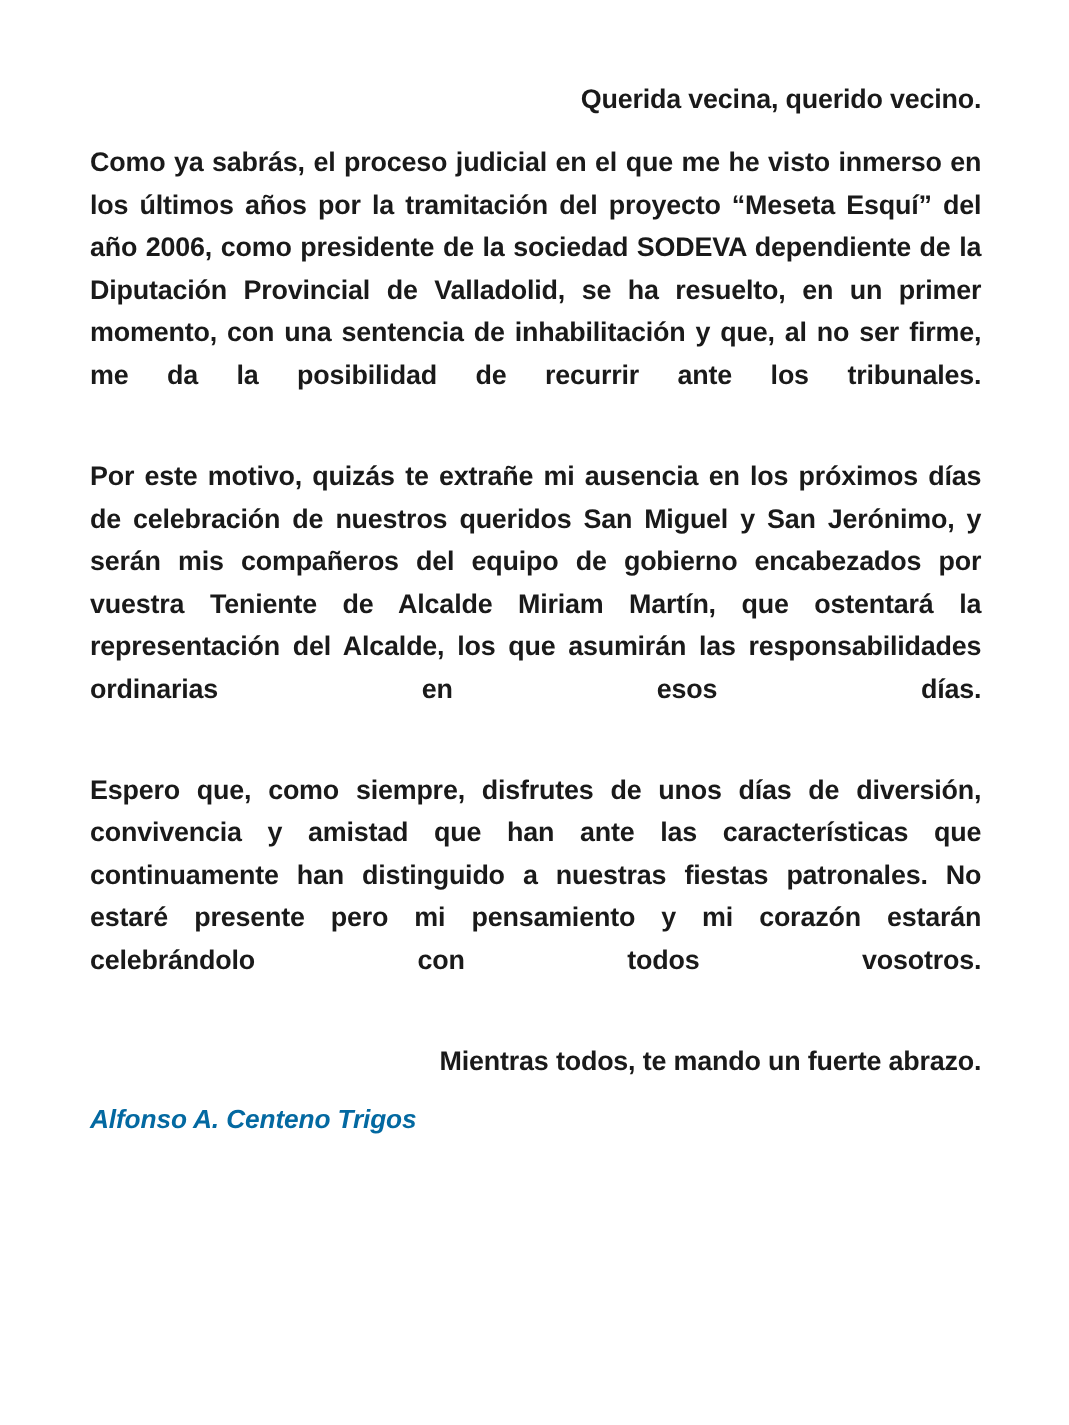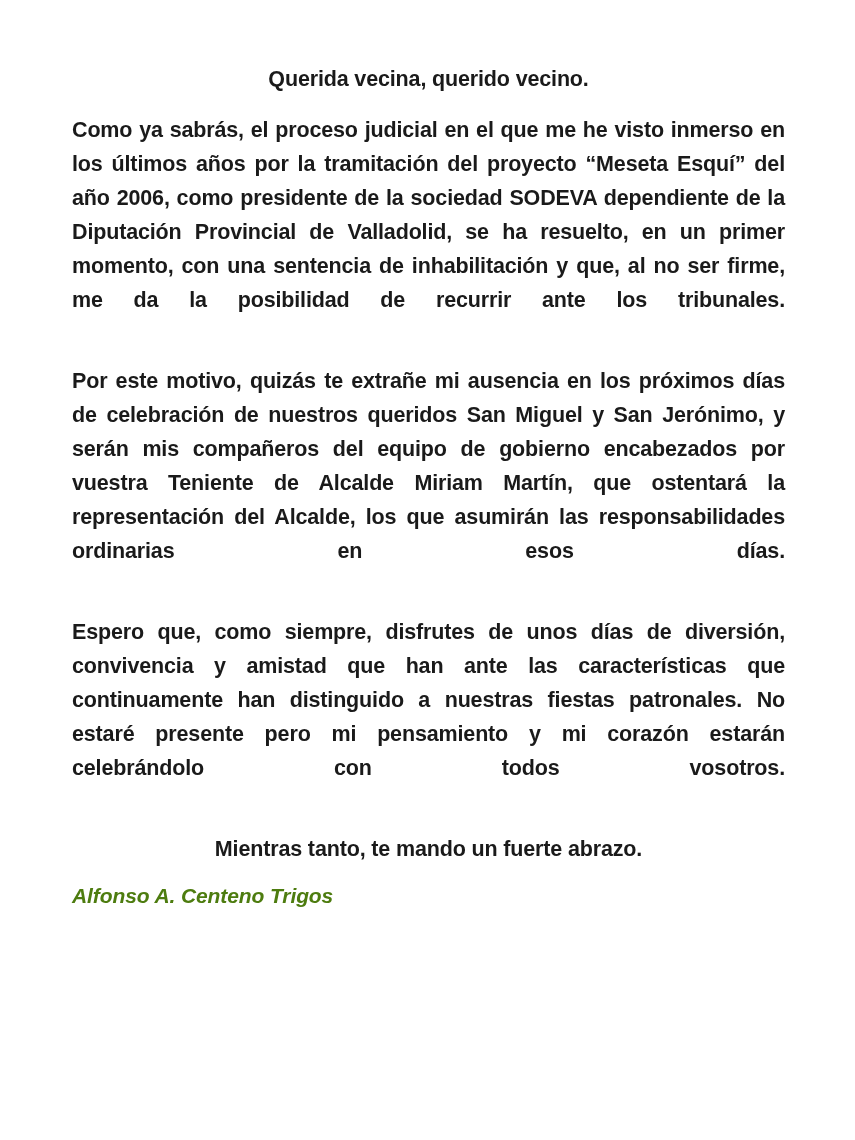--- a/index.html
+++ b/index.html
@@ -36,59 +36,59 @@
     word-spacing: 0px;
     -webkit-font-smoothing: antialiased;
   }
   
   .para::after {
     content: "";
     display: inline-block;
     width: 100%;
   }
   .para.no-justify {
-    text-align: center;
+    text-align: right;
   }
   .para.no-justify::after {
     content: none;
   }
   .salutation {
     margin-bottom: 17px;
   }
   .closing-line {
     margin-bottom: 15px;
   }
   .signoff {
     margin-bottom: 16px;
   }
   .signature {
     margin: 0;
     font-size: 21px;
     line-height: 30px;
     font-weight: 700;
     font-style: italic;
-    color: #4d7c0f;
+    color: #0369a1;
     text-align: left;
     letter-spacing: -0.1px;
   }
 </style>
 </head>
 <body>
 
 <div class="page">
   <div class="letter-body">
 
     <p class="para no-justify salutation">Querida vecina, querido vecino.</p>
 
     <p class="para">Como ya sabrás, el proceso judicial en el que me he visto inmerso en los últimos años por la tramitación del proyecto “Meseta Esquí” del año 2006, como presidente de la sociedad SODEVA dependiente de la Diputación Provincial de Valladolid, se ha resuelto, en un primer momento, con una sentencia de inhabilitación y que, al no ser firme, me da la posibilidad de recurrir ante los tribunales.</p>
 
 
     <p class="para">Por este motivo, quizás te extrañe mi ausencia en los próximos días de celebración de nuestros queridos San Miguel y San Jerónimo, y serán mis compañeros del equipo de gobierno encabezados por vuestra Teniente de Alcalde Miriam Martín, que ostentará la representación del Alcalde, los que asumirán las responsabilidades ordinarias en esos días.</p>
 
     <p class="para">Espero que, como siempre, disfrutes de unos días de diversión, convivencia y amistad que han ante las características que continuamente han distinguido a nuestras fiestas patronales. No estaré presente pero mi pensamiento y mi corazón estarán celebrándolo con todos vosotros.</p>
 
-    <p class="para no-justify closing-line">Mientras tanto, te mando un fuerte abrazo.</p>
+    <p class="para no-justify closing-line">Mientras todos, te mando un fuerte abrazo.</p>
 
 
     <p class="signature">Alfonso A. Centeno Trigos</p>
 
   </div>
 </div>
 
 </body></html>

